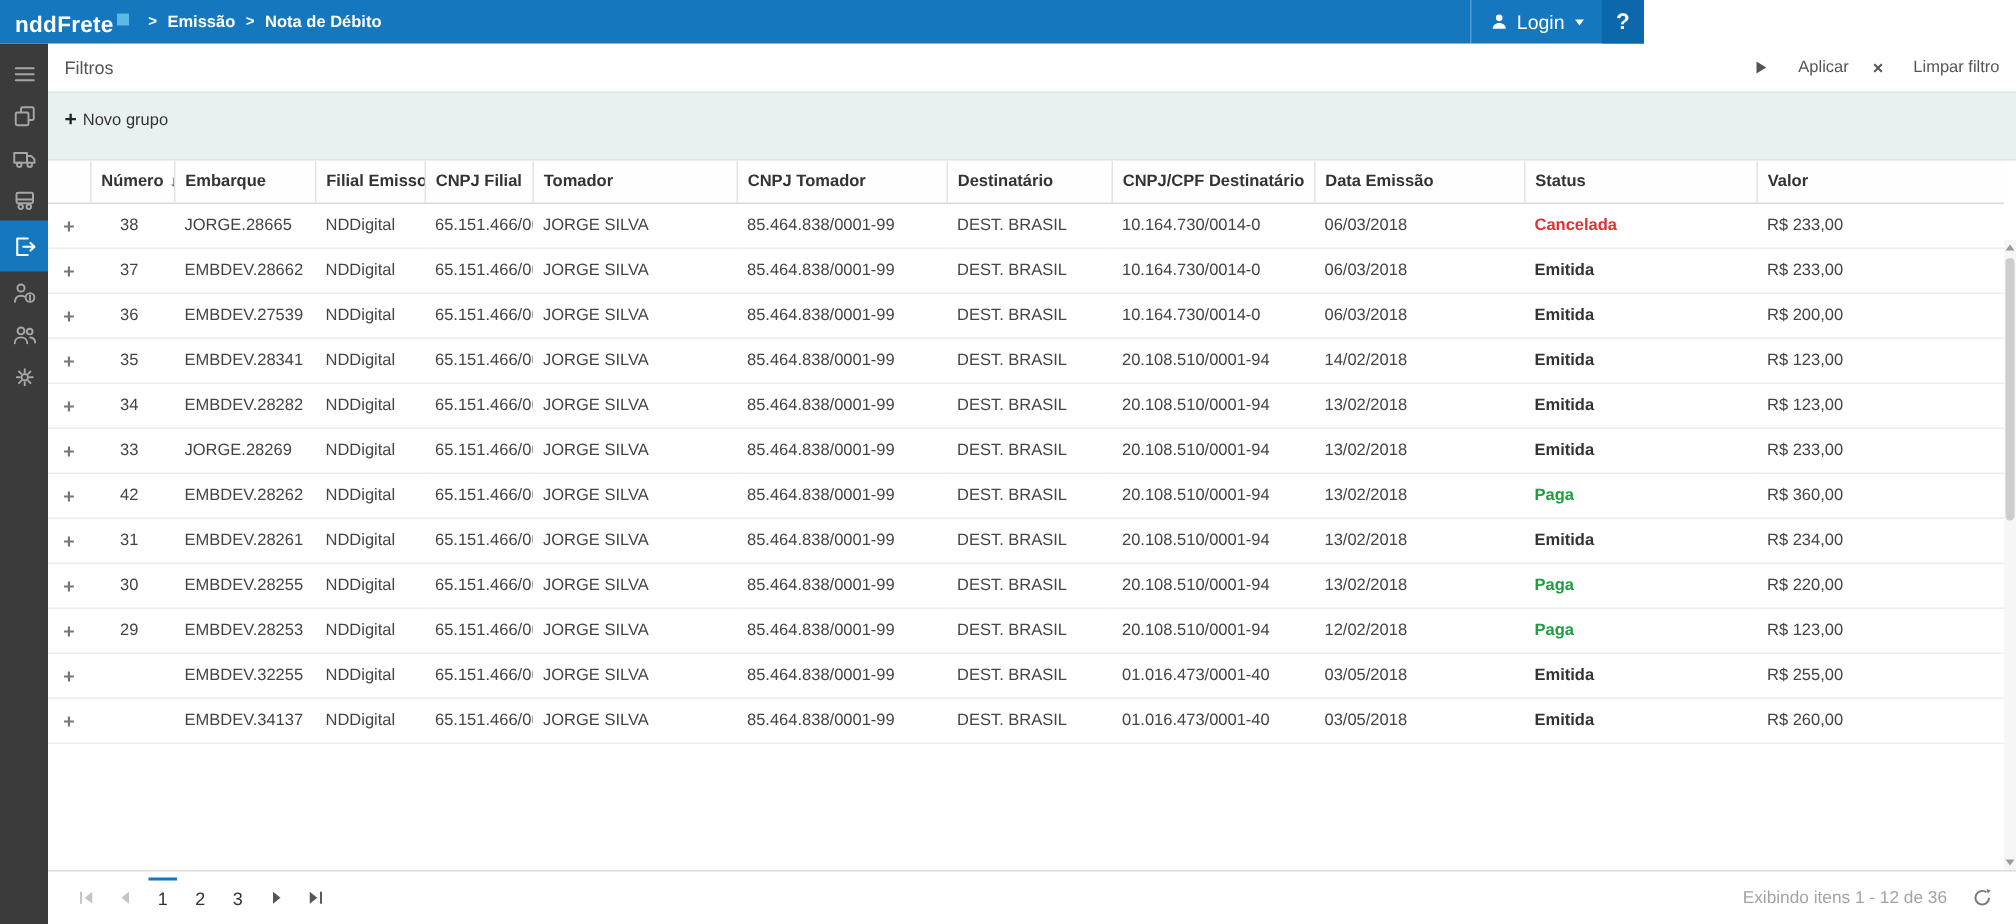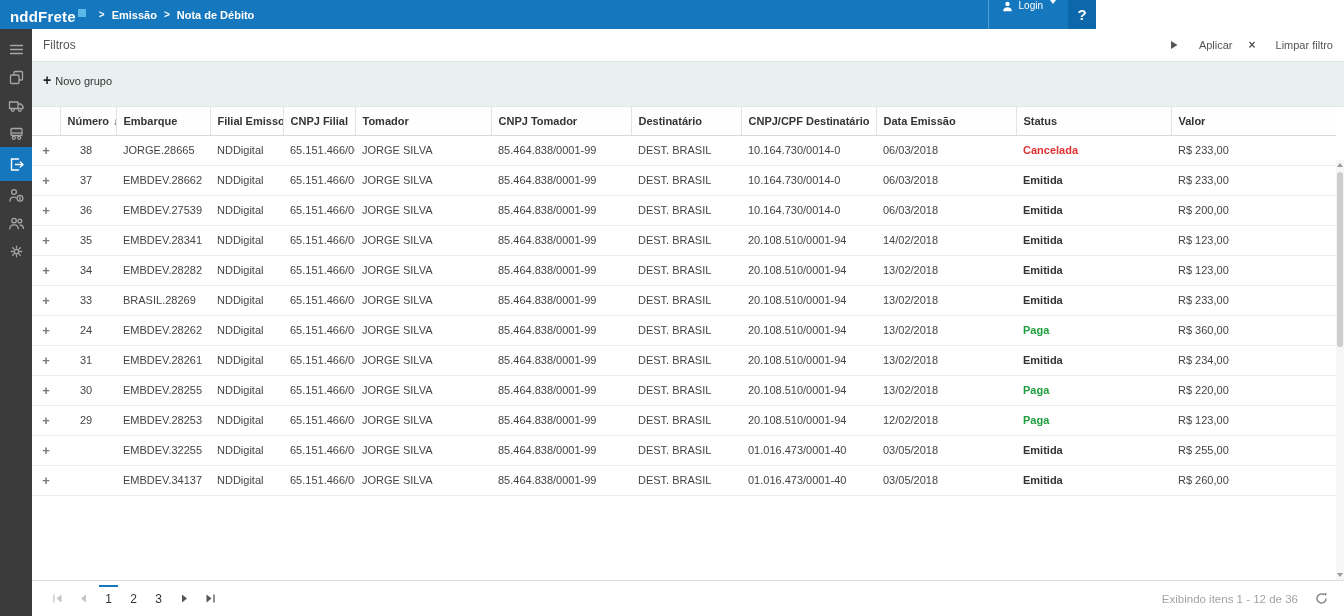--- a/index.html
+++ b/index.html
@@ -7,21 +7,21 @@
   body{position:relative;font-family:"Liberation Sans",sans-serif;background:#fff;overflow:hidden}
 
   
   .topbar{position:absolute;top:0;left:0;width:1096px;height:29px;background:#1577bd;display:flex;align-items:center;color:#fff;z-index:20}
   .brand{display:flex;align-items:flex-start;padding:4px 6px 0 10px;cursor:pointer}
   .brand-text{font-size:15px;font-weight:bold;line-height:17px;letter-spacing:.2px}
   .brand-mark{width:8px;height:8px;background:#5cb8e6;margin:1px 0 0 2px}
   .crumb-sep{font-size:10px;margin:0 7px;opacity:.95;font-weight:bold}
   .crumb{font-size:11px;font-weight:bold;color:#fff;text-decoration:none;cursor:pointer}
   .topbar-right{margin-left:auto;display:flex;align-items:center;height:100%}
-  .login{display:flex;align-items:flex-start;gap:5px;height:100%;padding:0 12px;border-left:1px solid rgba(255,255,255,.28);font-size:10px;cursor:pointer}
+  .login{display:flex;align-items:center;gap:5px;height:100%;padding:0 12px;border-left:1px solid rgba(255,255,255,.28);font-size:13px;cursor:pointer}
   .caret{width:0;height:0;border-left:3.5px solid transparent;border-right:3.5px solid transparent;border-top:4px solid #fff;margin-left:2px}
   .help{width:28px;height:100%;background:#0d67ab;display:flex;align-items:center;justify-content:center;font-size:15px;font-weight:bold;cursor:pointer}
 
   
   .sidebar{position:absolute;top:29px;left:0;width:32px;height:587px;background:#3b3b3b;display:flex;flex-direction:column;align-items:stretch;z-index:10}
   .side-item{width:32px;height:28px;display:flex;align-items:center;justify-content:center;cursor:pointer}
   .side-item:first-child{margin-top:6px}
   .side-item.active{background:#1577bd;height:34px}
 
   
@@ -277,34 +277,34 @@
             <td>85.464.838/0001-99</td>
             <td>DEST. BRASIL</td>
             <td>20.108.510/0001-94</td>
             <td>13/02/2018</td>
             <td class="td-status" style="color: rgb(51, 51, 51);">Emitida</td>
             <td>R$ 123,00</td>
           </tr>
           <tr>
             <td class="td-expand">+</td>
             <td class="td-numero">33</td>
-            <td>BRASIL.28269</td>
+            <td>JORGE.28269</td>
             <td>NDDigital</td>
             <td>65.151.466/000...</td>
             <td>JORGE SILVA</td>
             <td>85.464.838/0001-99</td>
             <td>DEST. BRASIL</td>
             <td>20.108.510/0001-94</td>
             <td>13/02/2018</td>
             <td class="td-status" style="color: rgb(51, 51, 51);">Emitida</td>
             <td>R$ 233,00</td>
           </tr>
           <tr>
             <td class="td-expand">+</td>
-            <td class="td-numero">24</td>
+            <td class="td-numero">42</td>
             <td>EMBDEV.28262</td>
             <td>NDDigital</td>
             <td>65.151.466/000...</td>
             <td>JORGE SILVA</td>
             <td>85.464.838/0001-99</td>
             <td>DEST. BRASIL</td>
             <td>20.108.510/0001-94</td>
             <td>13/02/2018</td>
             <td class="td-status" style="color: rgb(30, 158, 62);">Paga</td>
             <td>R$ 360,00</td>

